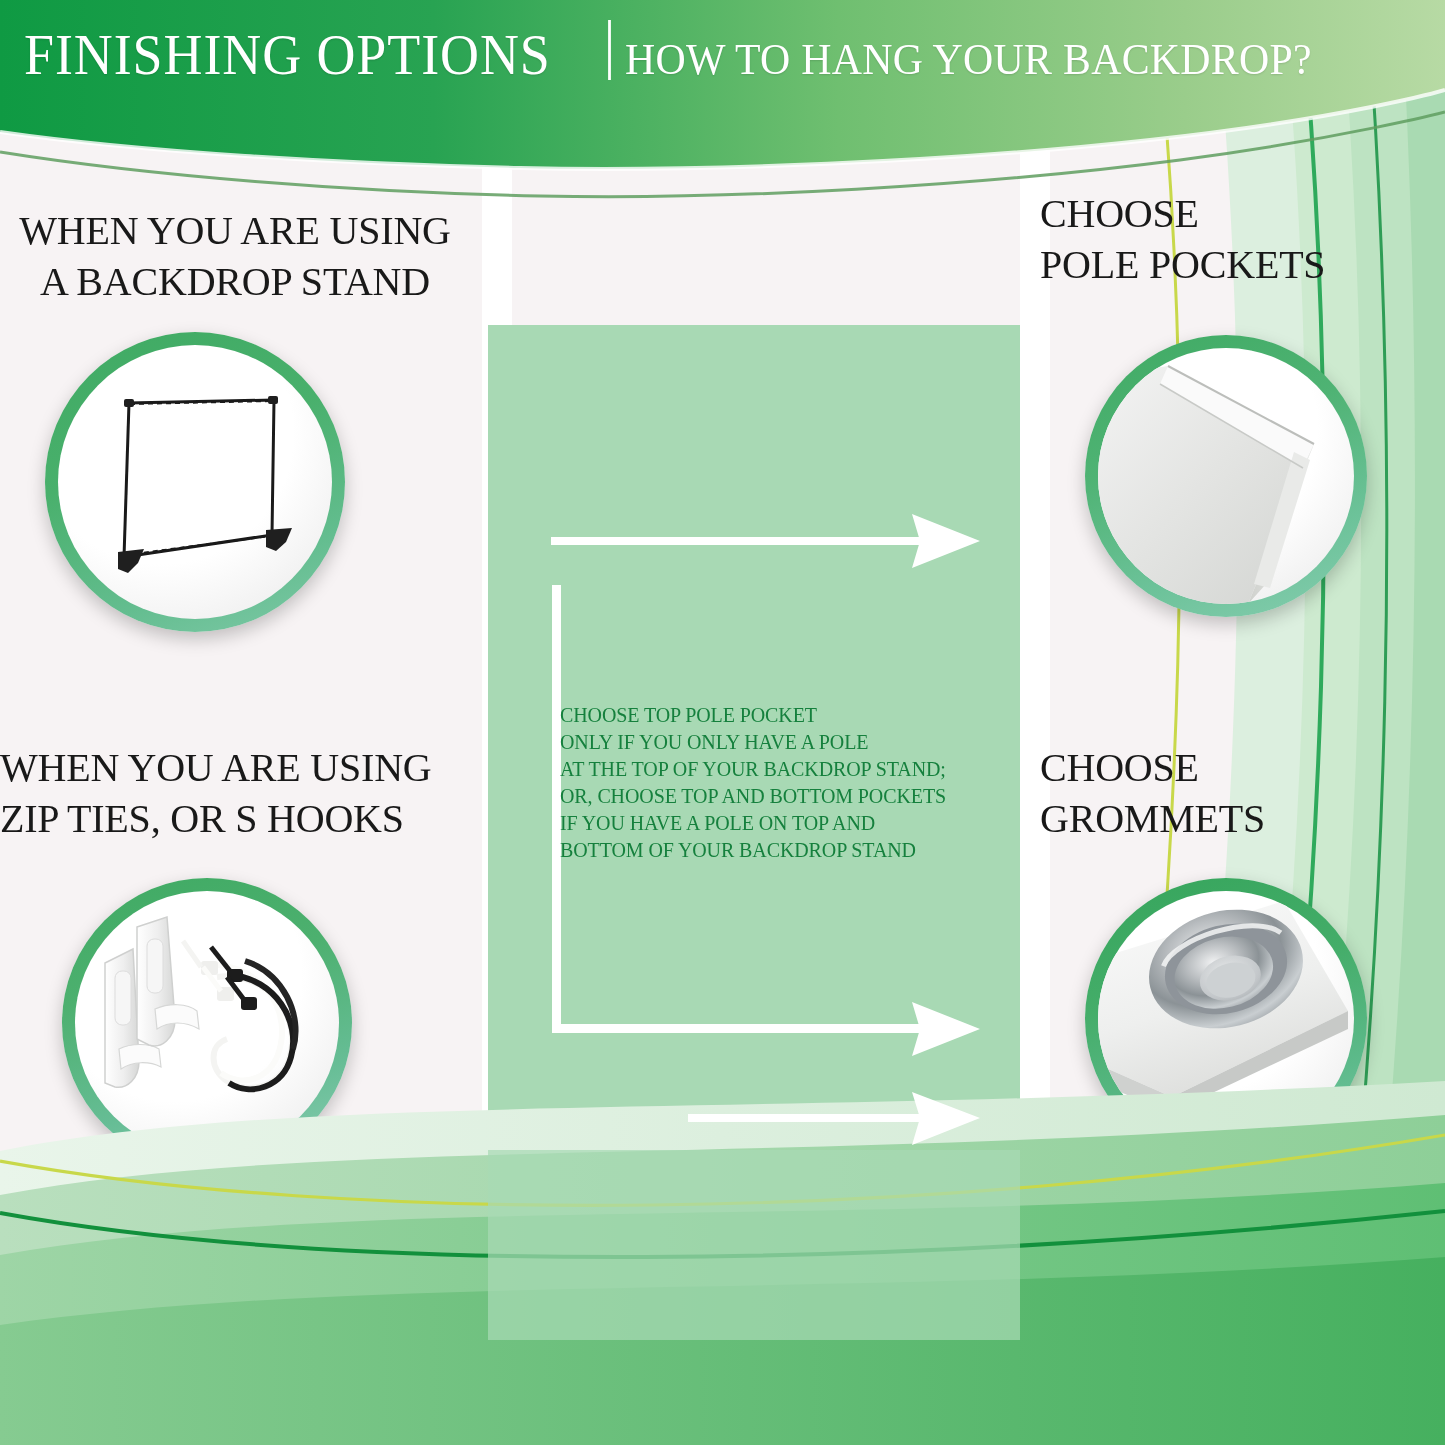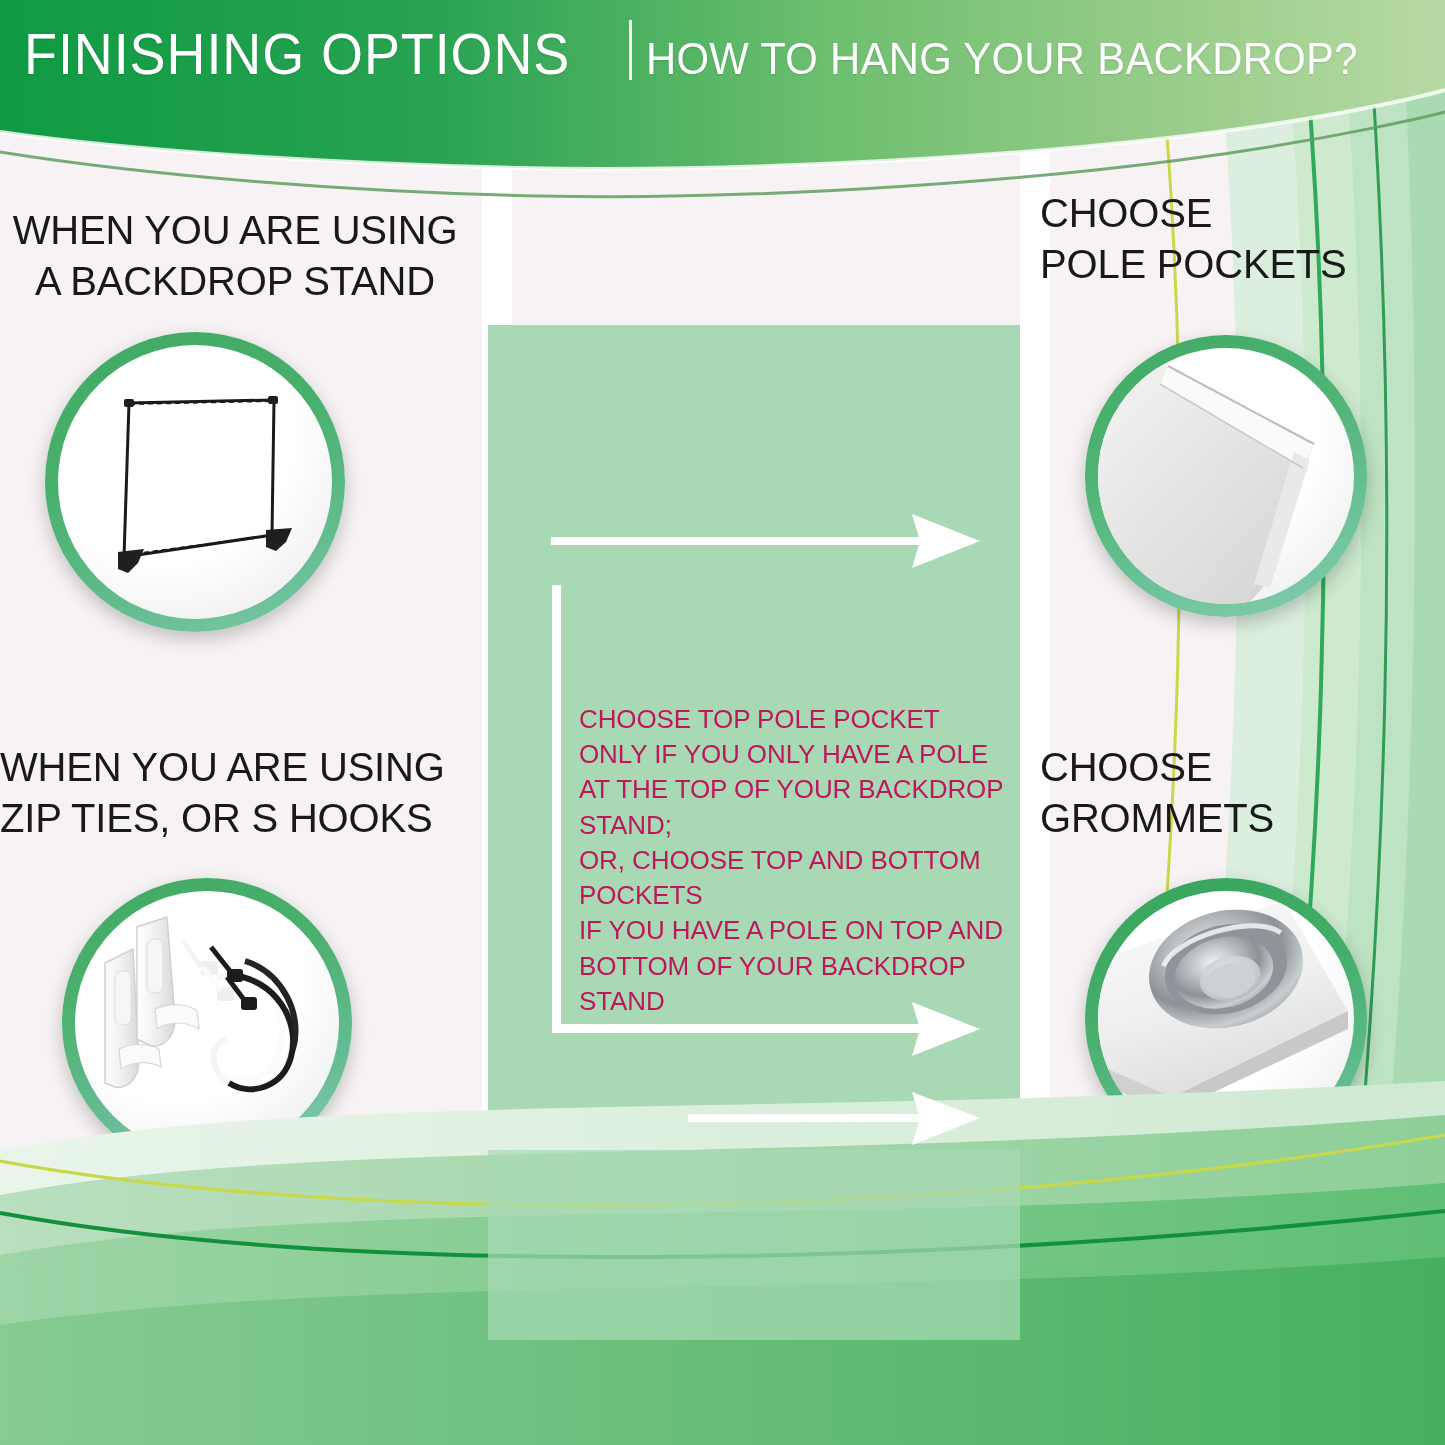--- a/index.html
+++ b/index.html
@@ -3,20 +3,21 @@
 <meta charset="utf-8">
 <style>
   html,body{margin:0;padding:0;background:#fff;}
   body{font-family:"Liberation Sans",sans-serif;}
 
   #stage{
     position:relative;
     width:1445px;height:1445px;
     overflow:hidden;
     background:#ffffff;
+    font-family:Liberation Serif, serif;
   }
 
   
   .bg-base{position:absolute;inset:0;background:#fdfdfd;}
 
   .hex-pattern{
     position:absolute;left:0;top:90px;width:1445px;height:1160px;
     opacity:.55;
   }
 
@@ -99,24 +100,23 @@
     position:absolute;left:0;bottom:0;width:100%;height:145px;
     background:linear-gradient(to bottom, rgba(255,255,255,.30), rgba(255,255,255,.05));
   }
 
   
   .arrow-svg{position:absolute;left:0;top:0;width:1445px;height:1445px;pointer-events:none;}
 
   
   .center-text{
     position:absolute;left:560px;top:702px;width:470px;
-    color:#be185d;font-size:26px;line-height:1.355;
+    color:#15803d;font-size:20px;line-height:1.355;
     letter-spacing:-0.1px;
     white-space:pre-line;
-    margin-left:19px;
   }
 
   
   .bottom-waves{position:absolute;left:0;bottom:0;width:1445px;height:370px;}
 
   
   .center-overlay{
     position:absolute;left:488px;top:1150px;width:532px;height:190px;
     background:rgba(168,217,180,.72);
   }

